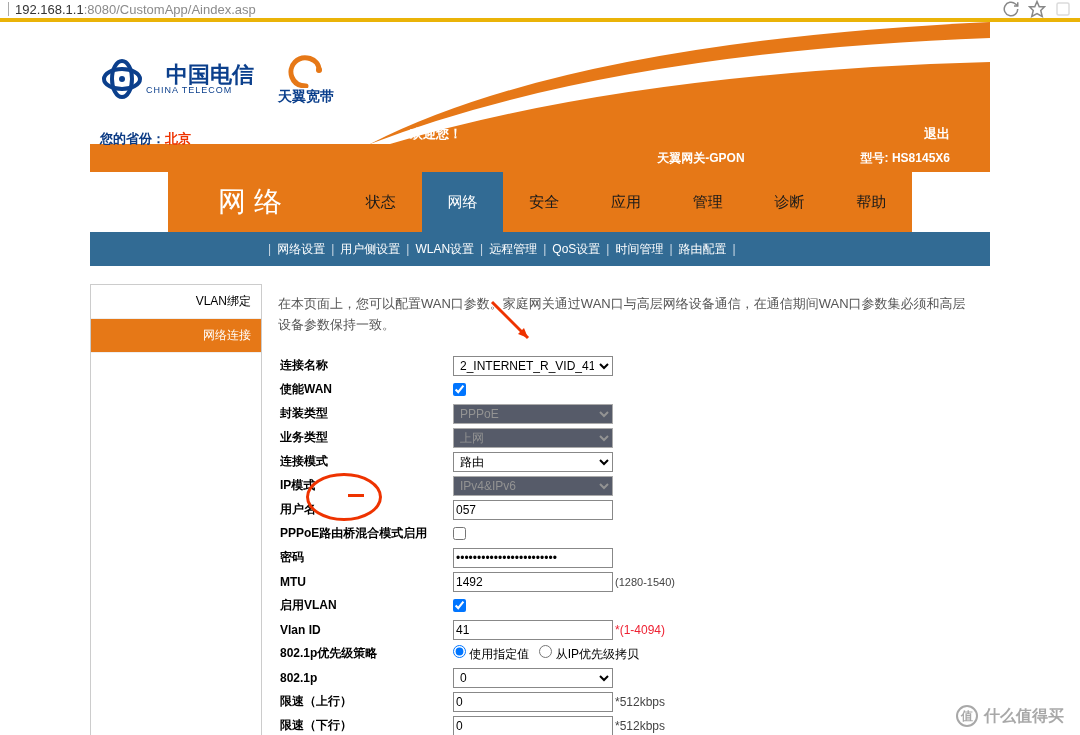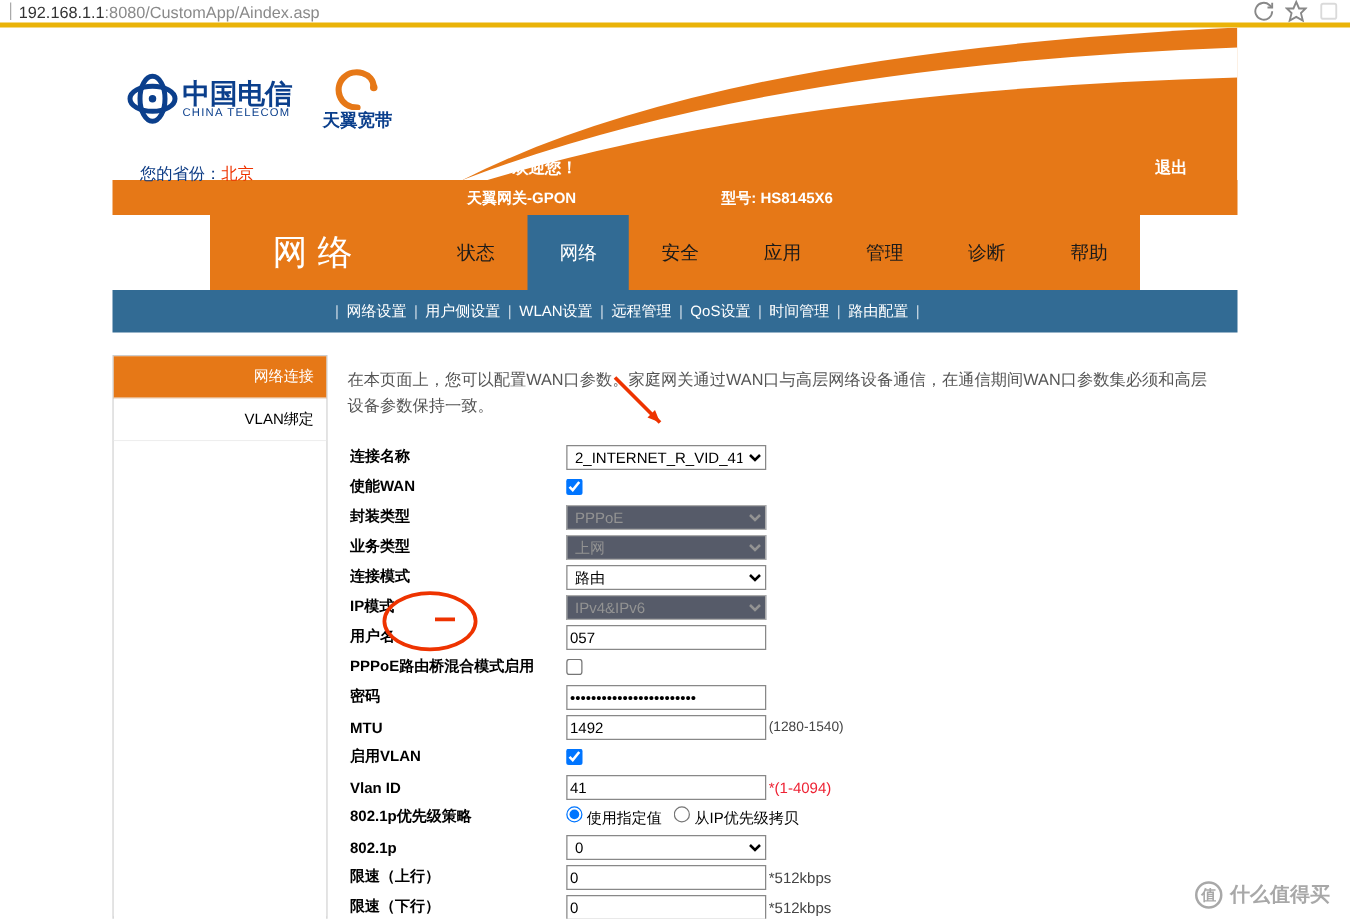--- a/index.html
+++ b/index.html
@@ -8,28 +8,28 @@
   
   .urlbar { height: 22px; border-bottom: 4px solid #eab308; display: flex; align-items: center; padding: 0 8px; background: #fff; color: #555; font-size: 13px; }
   .urlbar .divider { width: 1px; height: 14px; background: #aaa; margin-right: 6px; }
   .urlbar .addr { flex: 1; color: #333; }
   .urlbar .addr .muted { color: #8a8a8a; }
   .urlbar .ico { width: 18px; height: 18px; margin-left: 8px; color: #888; }
 
   
   .banner { width: 900px; margin: 0 auto; position: relative; height: 122px; }
   .logos { position: absolute; left: 10px; top: 30px; display: flex; gap: 24px; align-items: center; }
-  .province { position: absolute; left: 22px; top: 108px; color: #0c3b84; font-weight: normal; font-size: 13px; }
+  .province { position: absolute; left: 10px; top: 108px; color: #0c3b84; font-weight: bold; font-size: 13px; }
   .province .val { color: #e30; }
   .swoosh { position: absolute; right: 0; top: 0; width: 620px; height: 122px; overflow: hidden; }
   .welcome-line { position: absolute; right: 0; top: 102px; width: 620px; height: 20px; padding: 0 40px; display: flex; justify-content: space-between; align-items: center; color: #fff; font-weight: bold; font-size: 13px; }
   .welcome-line a { color: #fff; text-decoration: none; text-align: right; }
 
   
-  .infobar { width: 900px; margin: 0 auto; height: 28px; background: #e67817; display: flex; justify-content: center; align-items: center; color: #fff; font-weight: bold; gap: 116px; padding-right: 40px; }
+  .infobar { width: 900px; margin: 0 auto; height: 28px; background: #e67817; display: flex; justify-content: flex-end; align-items: center; color: #fff; font-weight: bold; gap: 116px; padding-right: 40px; }
 
   
   .navwrap { width: 744px; margin: 0 auto; height: 60px; background: #e67817; display: flex; }
   .nav-side-title { width: 172px; display: flex; align-items: center; justify-content: center; color: #fff; font-size: 28px; letter-spacing: 8px; }
   .nav-items { flex: 1; display: flex; }
   .nav-items .nav-item { flex: 1; display: flex; align-items: center; justify-content: center; color: #1a1a1a; font-size: 15px; cursor: pointer; }
   .nav-items .nav-item.active { background: #326b94; color: #fff; }
 
   
   .subnav { width: 900px; margin: 0 auto; height: 34px; background: #326b94; display: flex; align-items: center; color: #fff; padding-left: 172px; font-size: 12px; }
@@ -85,21 +85,21 @@
 <div class="banner">
   <div class="logos">
 
     <div style="display:flex;align-items:center;gap:2px;">
       <svg width="44" height="44" viewBox="0 0 44 44">
         <ellipse cx="22" cy="22" rx="10" ry="18" fill="none" stroke="#0b3f8c" stroke-width="4"></ellipse>
         <ellipse cx="22" cy="22" rx="18" ry="10" fill="none" stroke="#0b3f8c" stroke-width="4"></ellipse>
         <circle cx="22" cy="22" r="3" fill="#0b3f8c"></circle>
       </svg>
       <div style="line-height:1;">
-        <div style="font-size:22px;font-weight:bold;color:#0b3f8c;">中国电信</div>
+        <div style="font-size:22px;font-weight:bold;color:#0b3f8c;margin-left:20px;">中国电信</div>
         <div style="font-size:9px;color:#0b3f8c;letter-spacing:1px;">CHINA TELECOM</div>
       </div>
     </div>
 
     <div style="display:flex;flex-direction:column;align-items:center;">
       <svg width="42" height="36" viewBox="0 0 42 36">
         <path d="M21 34 C6 34 2 18 10 10 C18 2 34 6 34 18" fill="none" stroke="#e67817" stroke-width="5" stroke-linecap="round"></path>
         <circle cx="34" cy="18" r="3" fill="#e67817"></circle>
       </svg>
       <div style="font-size:14px;color:#0b3f8c;font-weight:bold;">天翼宽带</div>
@@ -152,22 +152,22 @@
   <span class="item">QoS设置</span>
     <span class="sep">|</span>
   <span class="item">时间管理</span>
     <span class="sep">|</span>
   <span class="item">路由配置</span>
     <span class="sep">|</span>
 </div>
 
 <div class="body">
   <div class="side">
+    <div class="side-item">VLAN绑定</div>
     <div class="side-item active">网络连接</div>
-    <div class="side-item">VLAN绑定</div>
     <div class="spacer"></div>
   </div>
 
   <div class="main">
     <div class="intro">在本页面上，您可以配置WAN口参数。家庭网关通过WAN口与高层网络设备通信，在通信期间WAN口参数集必须和高层设备参数保持一致。</div>
 
     <div class="form-row">
       <div class="lbl">连接名称</div>
       <select class="w160"><option>2_INTERNET_R_VID_41</option></select>
     </div>

